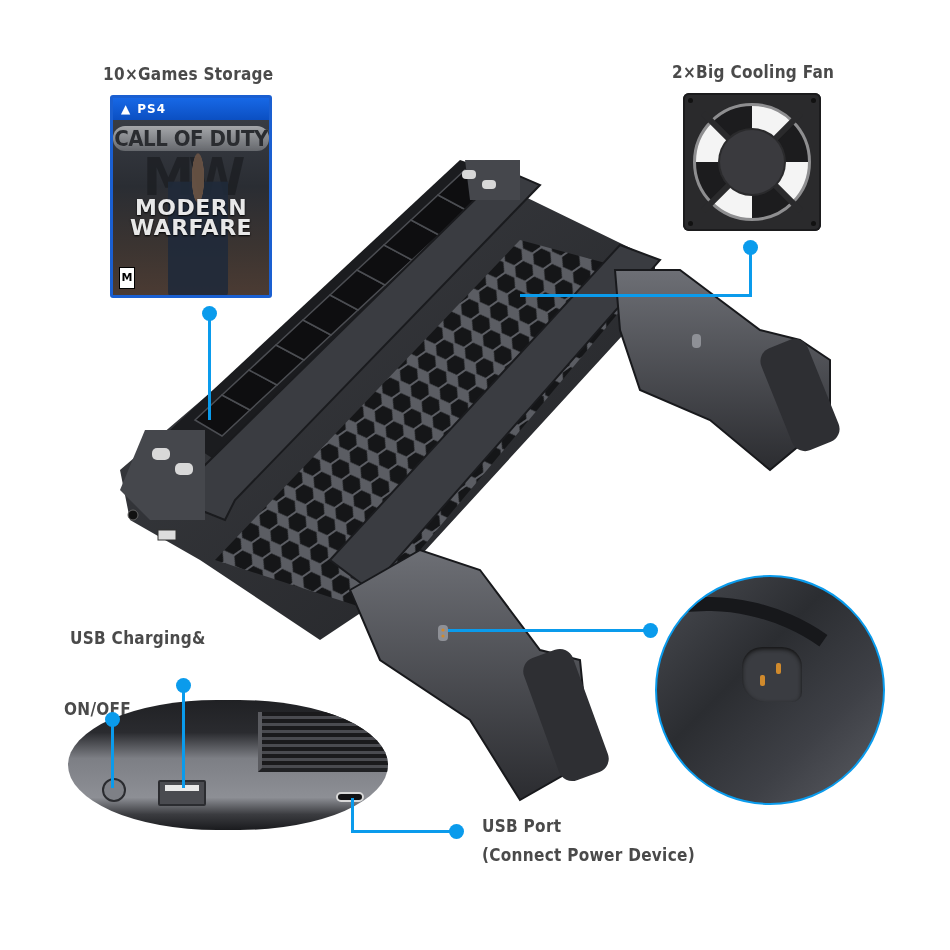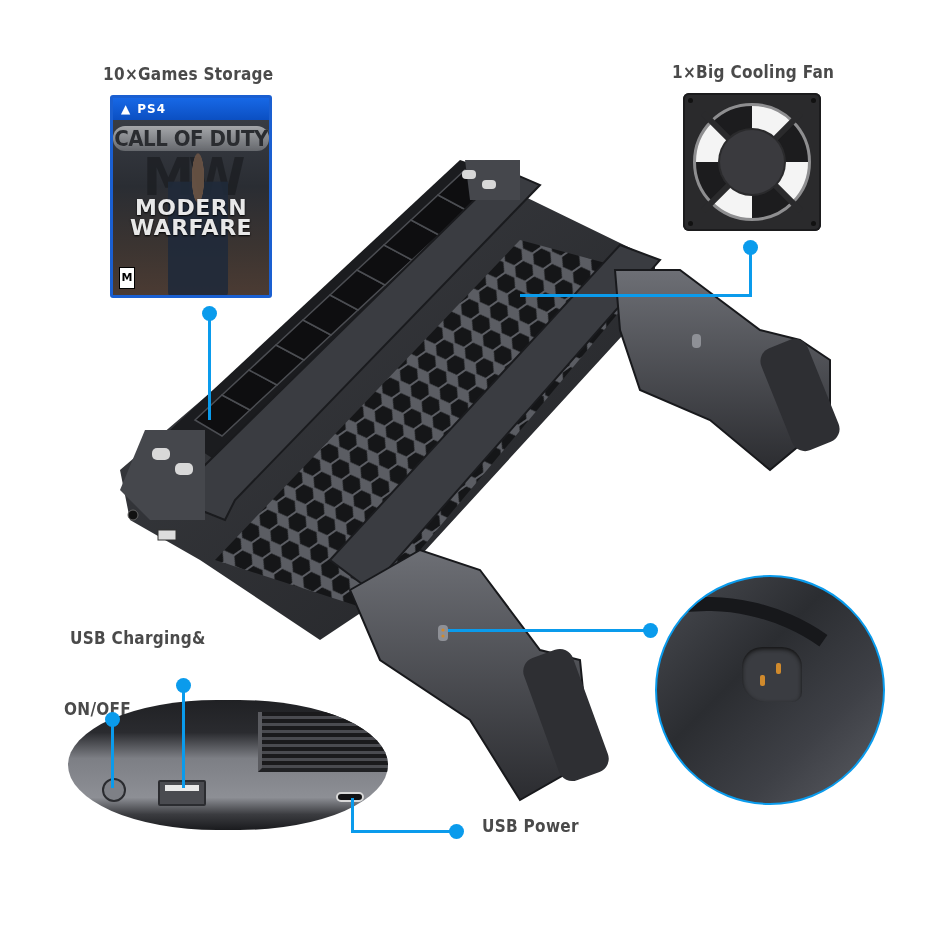--- a/index.html
+++ b/index.html
@@ -124,24 +124,25 @@
 
     
     .stand { position: absolute; left: 0; top: 0; width: 950px; height: 950px; }
   </style>
 </head>
 <body>
 
 <div class="stage">
 
   <div class="label" style="left:103px; top:66px;">10×Games Storage</div>
-  <div class="label" style="left:672px; top:64px;">1×Big Cooling Fan</div>
+  <div class="label" style="left:672px; top:64px;">2×Big Cooling Fan</div>
   <div class="label" style="left:70px; top:630px;">USB Charging&amp;</div>
   <div class="label" style="left:64px; top:688px;margin-top:13px;">ON/OFF</div>
-  <div class="label" style="left:482px; top:818px;">USB Power</div>
+  <div class="label" style="left:482px; top:818px;">USB Port</div>
+  <div class="label" style="left:482px; top:847px;">(Connect Power Device)</div>
 
   <div class="gamebox">
     <div class="ps-strip">
       <span class="ps-logo">▲</span>
       <span>PS4</span>
     </div>
     <div class="title-top">CALL OF DUTY</div>
     <div class="mw-mark">MW</div>
     <div class="soldier"></div>
     <div class="title-main">

